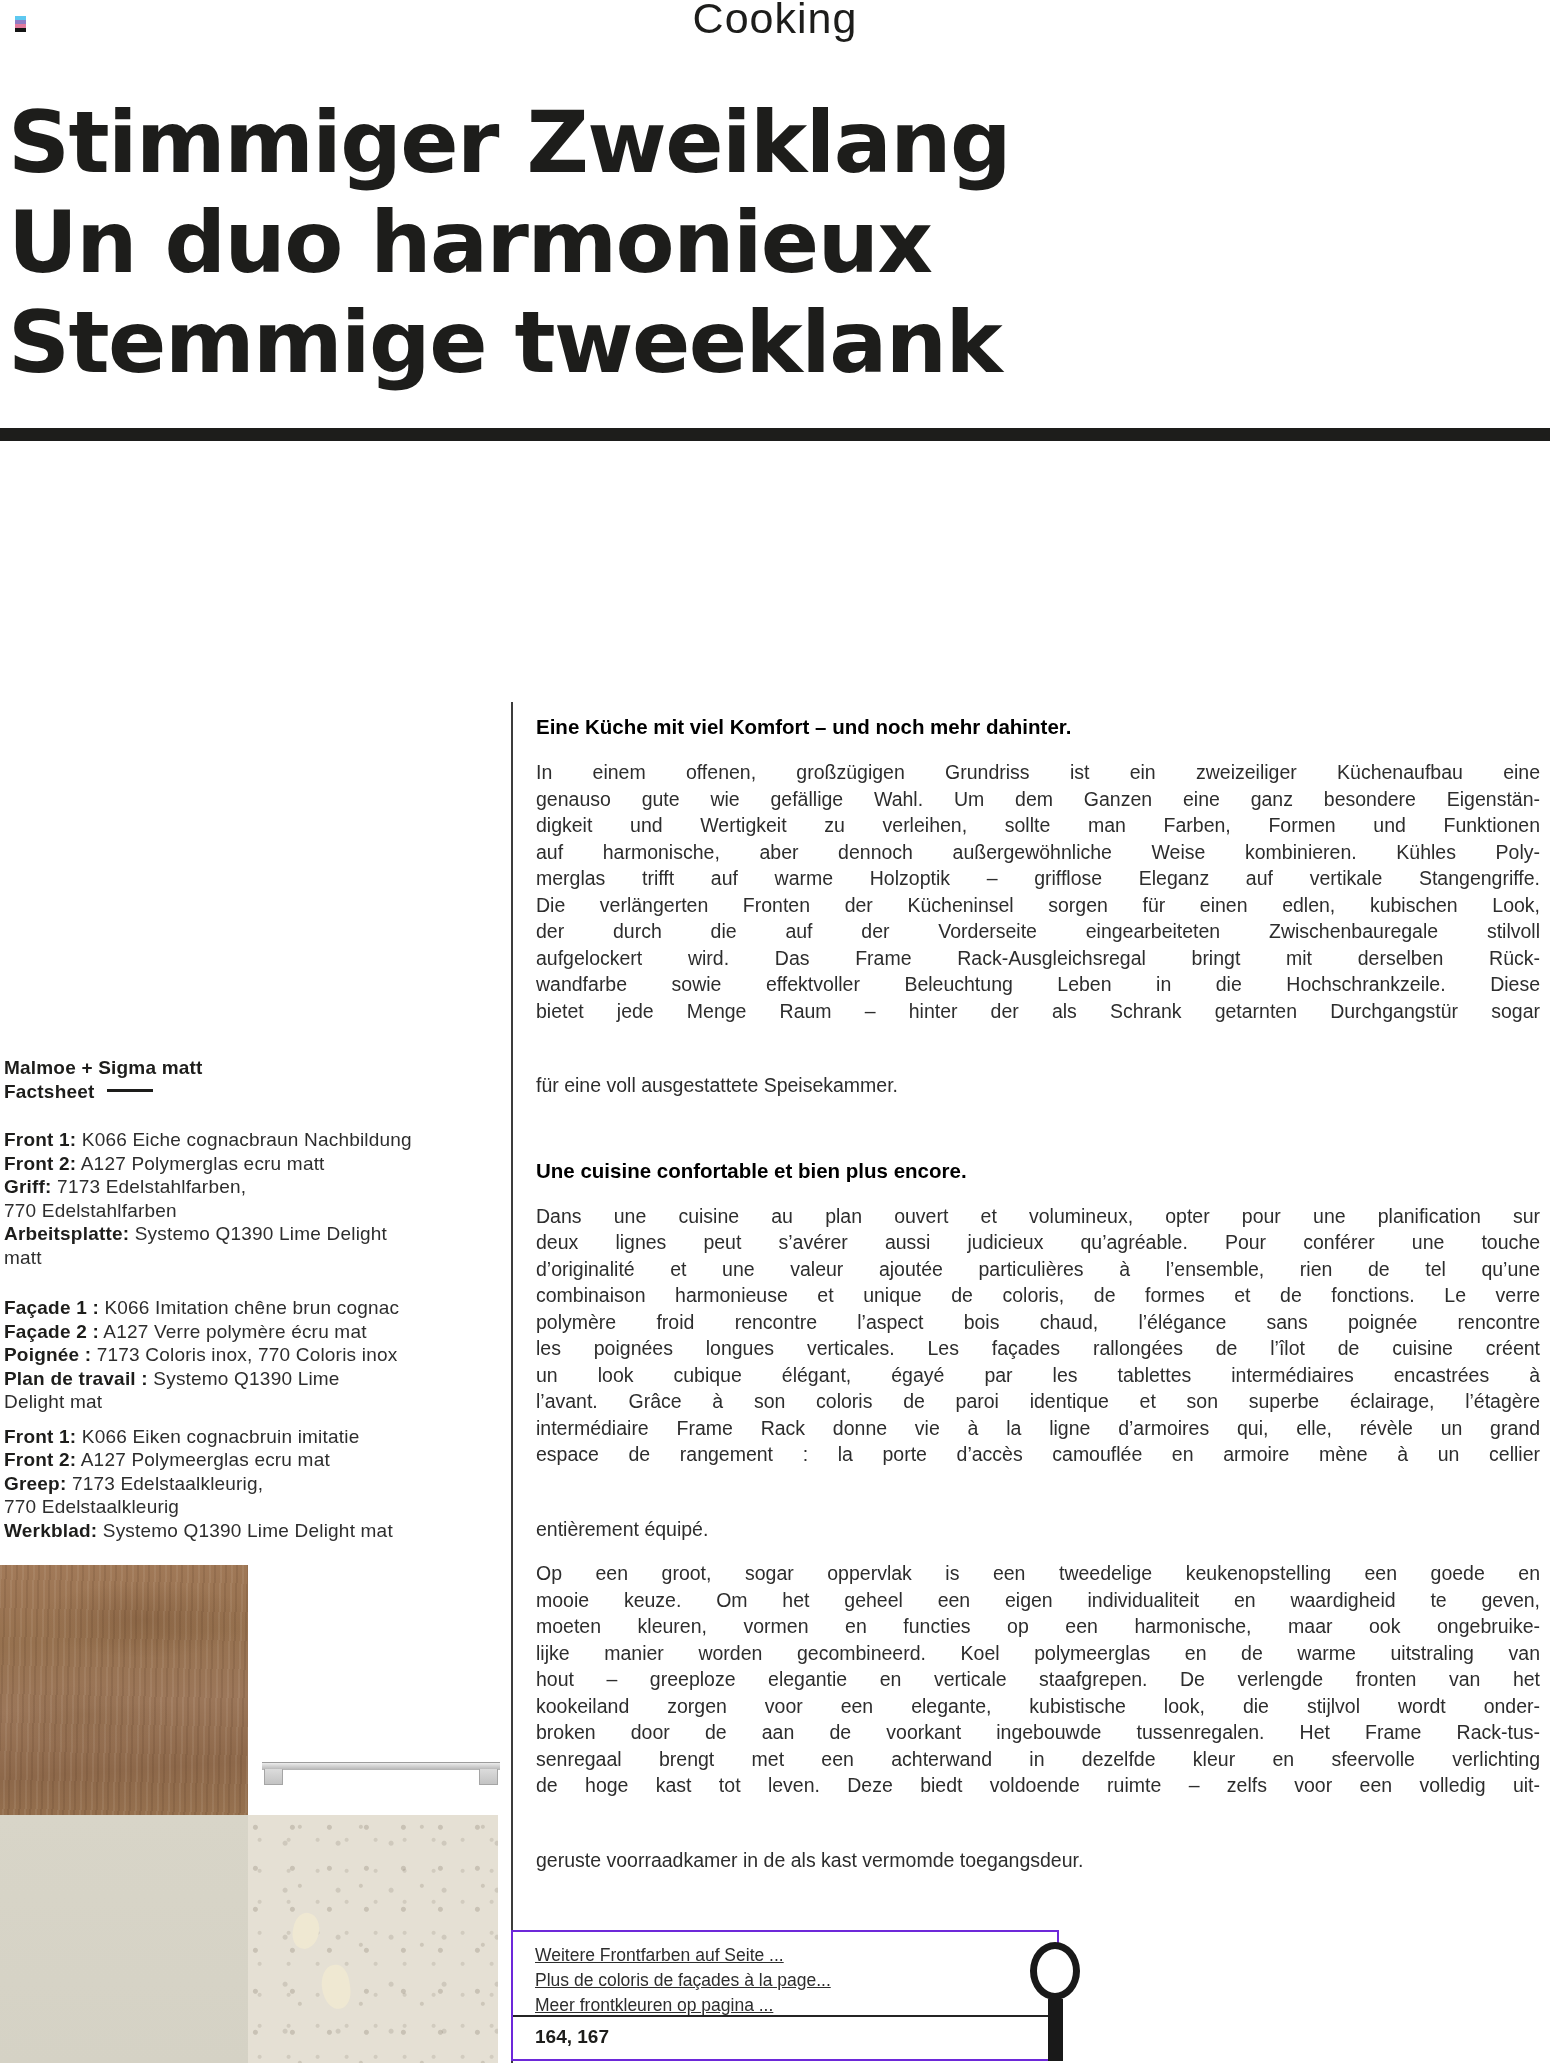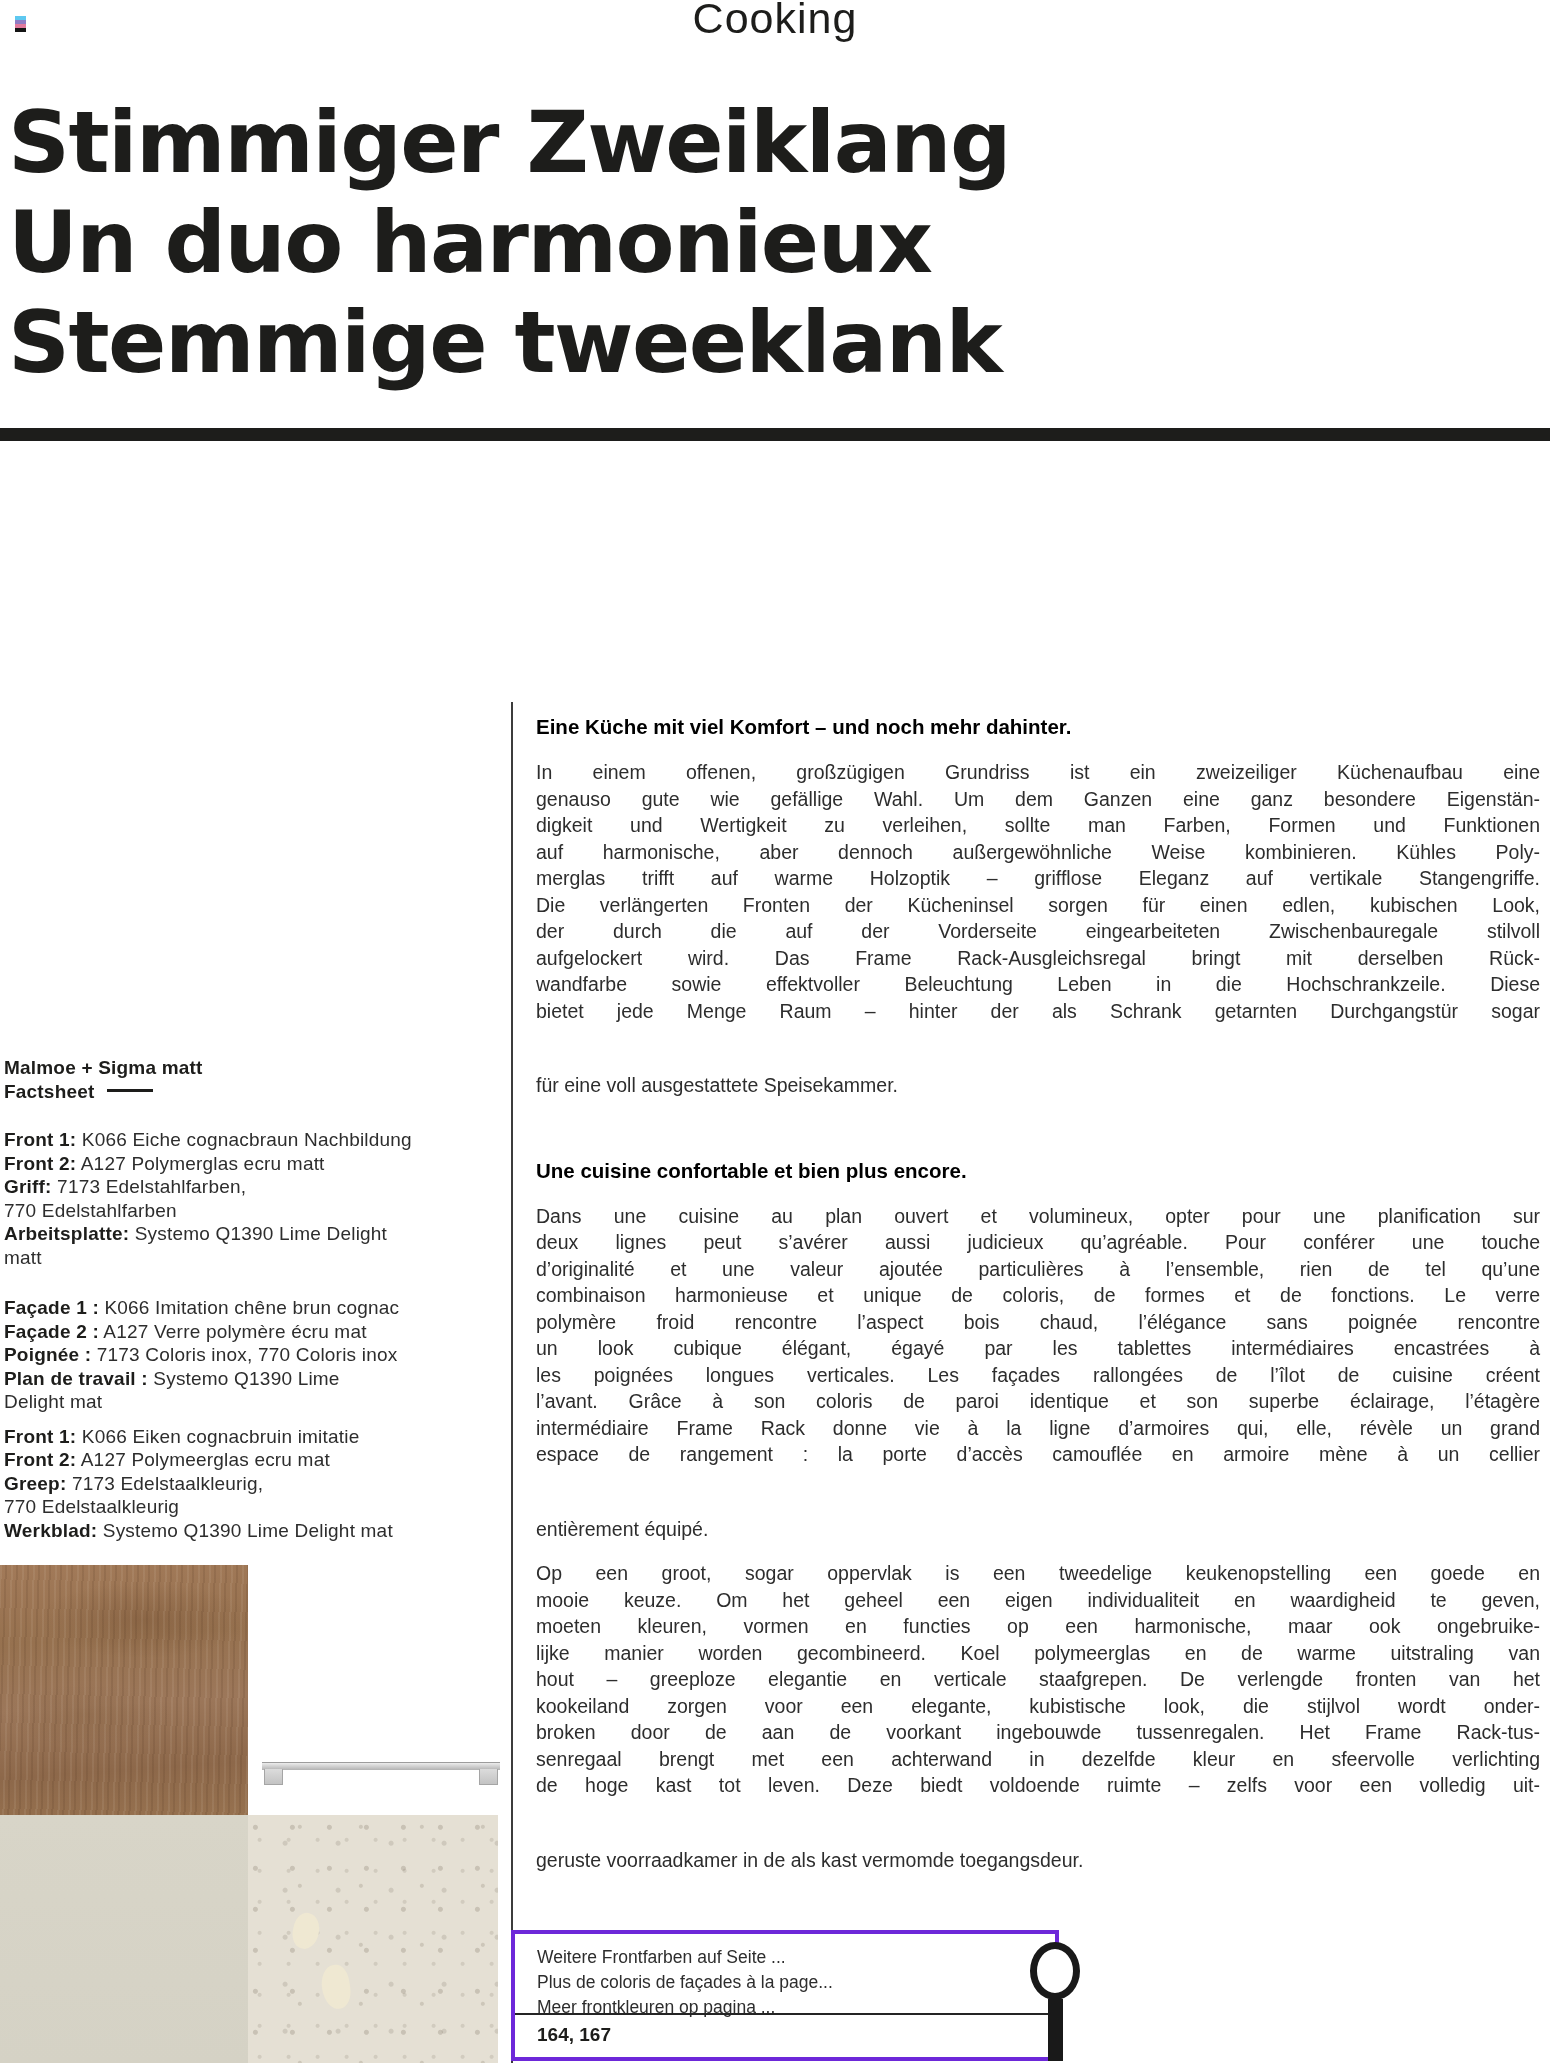--- a/index.html
+++ b/index.html
@@ -77,21 +77,21 @@
   .articles h3{margin:0;font-size:20.5px;line-height:28px;color:#000000;}
   .articles h3.first{margin-top:13px;}
   .articles h3.next{margin-top:58px;}
   .article-body{margin-top:18px;}
   .article-body .line{text-align:justify;text-align-last:justify;}
   .article-body .line:last-child{text-align-last:left;margin-top:48px;}
 
   
   .footerbox{
     position:absolute;left:511px;top:1930px;width:548px;height:131px;
-    border:4px solid #6d28d9;box-sizing:border-box;background:#fff;
+    border:2px solid #6d28d9;box-sizing:border-box;background:#fff;text-decoration:underline;
   }
   .fb-lines{padding:11px 0 0 22px;font-size:17.5px;line-height:25px;}
   .fb-pages{
     position:absolute;left:0;right:0;bottom:0;height:44px;border-top:2px solid #242424;
     padding:9px 0 0 22px;box-sizing:border-box;font-weight:bold;font-size:19px;color:#1d1d1b;
   }
 
   
   .mag{position:absolute;left:1030px;top:1942px;width:52px;height:121px;}
   .mag .lens{position:absolute;left:0;top:0;width:50px;height:58px;border:7px solid #191919;border-radius:50%;background:#fff;box-sizing:border-box;}
@@ -181,22 +181,22 @@
         <div class="line">für eine voll ausgestattete Speisekammer.</div>
       </div>
 
     <h3 class="next">Une cuisine confortable et bien plus encore.</h3>
     <div class="article-body">
         <div class="line">Dans une cuisine au plan ouvert et volumineux, opter pour une planification sur</div>
         <div class="line">deux lignes peut s’avérer aussi judicieux qu’agréable. Pour conférer une touche</div>
         <div class="line">d’originalité et une valeur ajoutée particulières à l’ensemble, rien de tel qu’une</div>
         <div class="line">combinaison harmonieuse et unique de coloris, de formes et de fonctions. Le verre</div>
         <div class="line">polymère froid rencontre l’aspect bois chaud, l’élégance sans poignée rencontre</div>
+        <div class="line">les poignées longues verticales. Les façades rallongées de l’îlot de cuisine créent</div>
         <div class="line">un look cubique élégant, égayé par les tablettes intermédiaires encastrées à</div>
-        <div class="line">les poignées longues verticales. Les façades rallongées de l’îlot de cuisine créent</div>
         <div class="line">l’avant. Grâce à son coloris de paroi identique et son superbe éclairage, l’étagère</div>
         <div class="line">intermédiaire Frame Rack donne vie à la ligne d’armoires qui, elle, révèle un grand</div>
         <div class="line">espace de rangement : la porte d’accès camouflée en armoire mène à un cellier</div>
         <div class="line">entièrement équipé.</div>
       </div>
 
     <div class="article-body">
         <div class="line">Op een groot, sogar oppervlak is een tweedelige keukenopstelling een goede en</div>
         <div class="line">mooie keuze. Om het geheel een eigen individualiteit en waardigheid te geven,</div>
         <div class="line">moeten kleuren, vormen en functies op een harmonische, maar ook ongebruike-</div>

